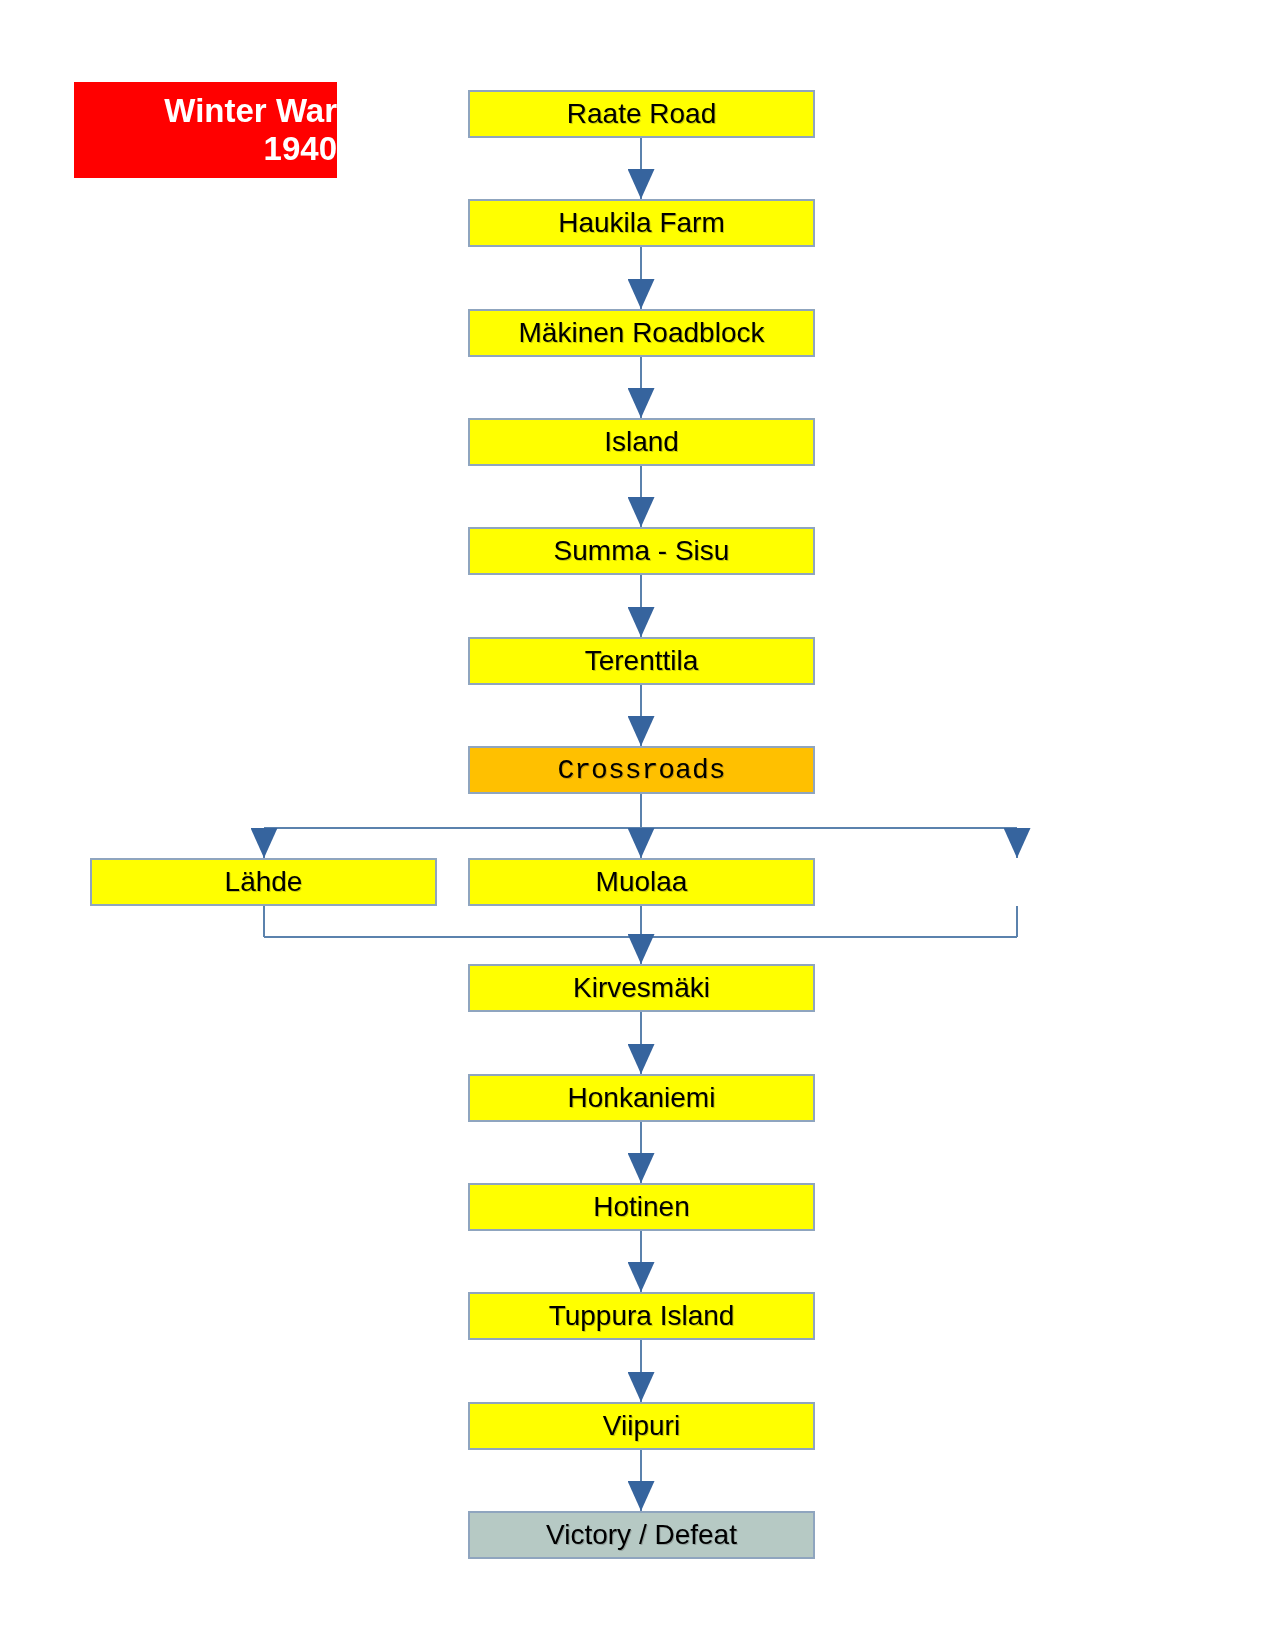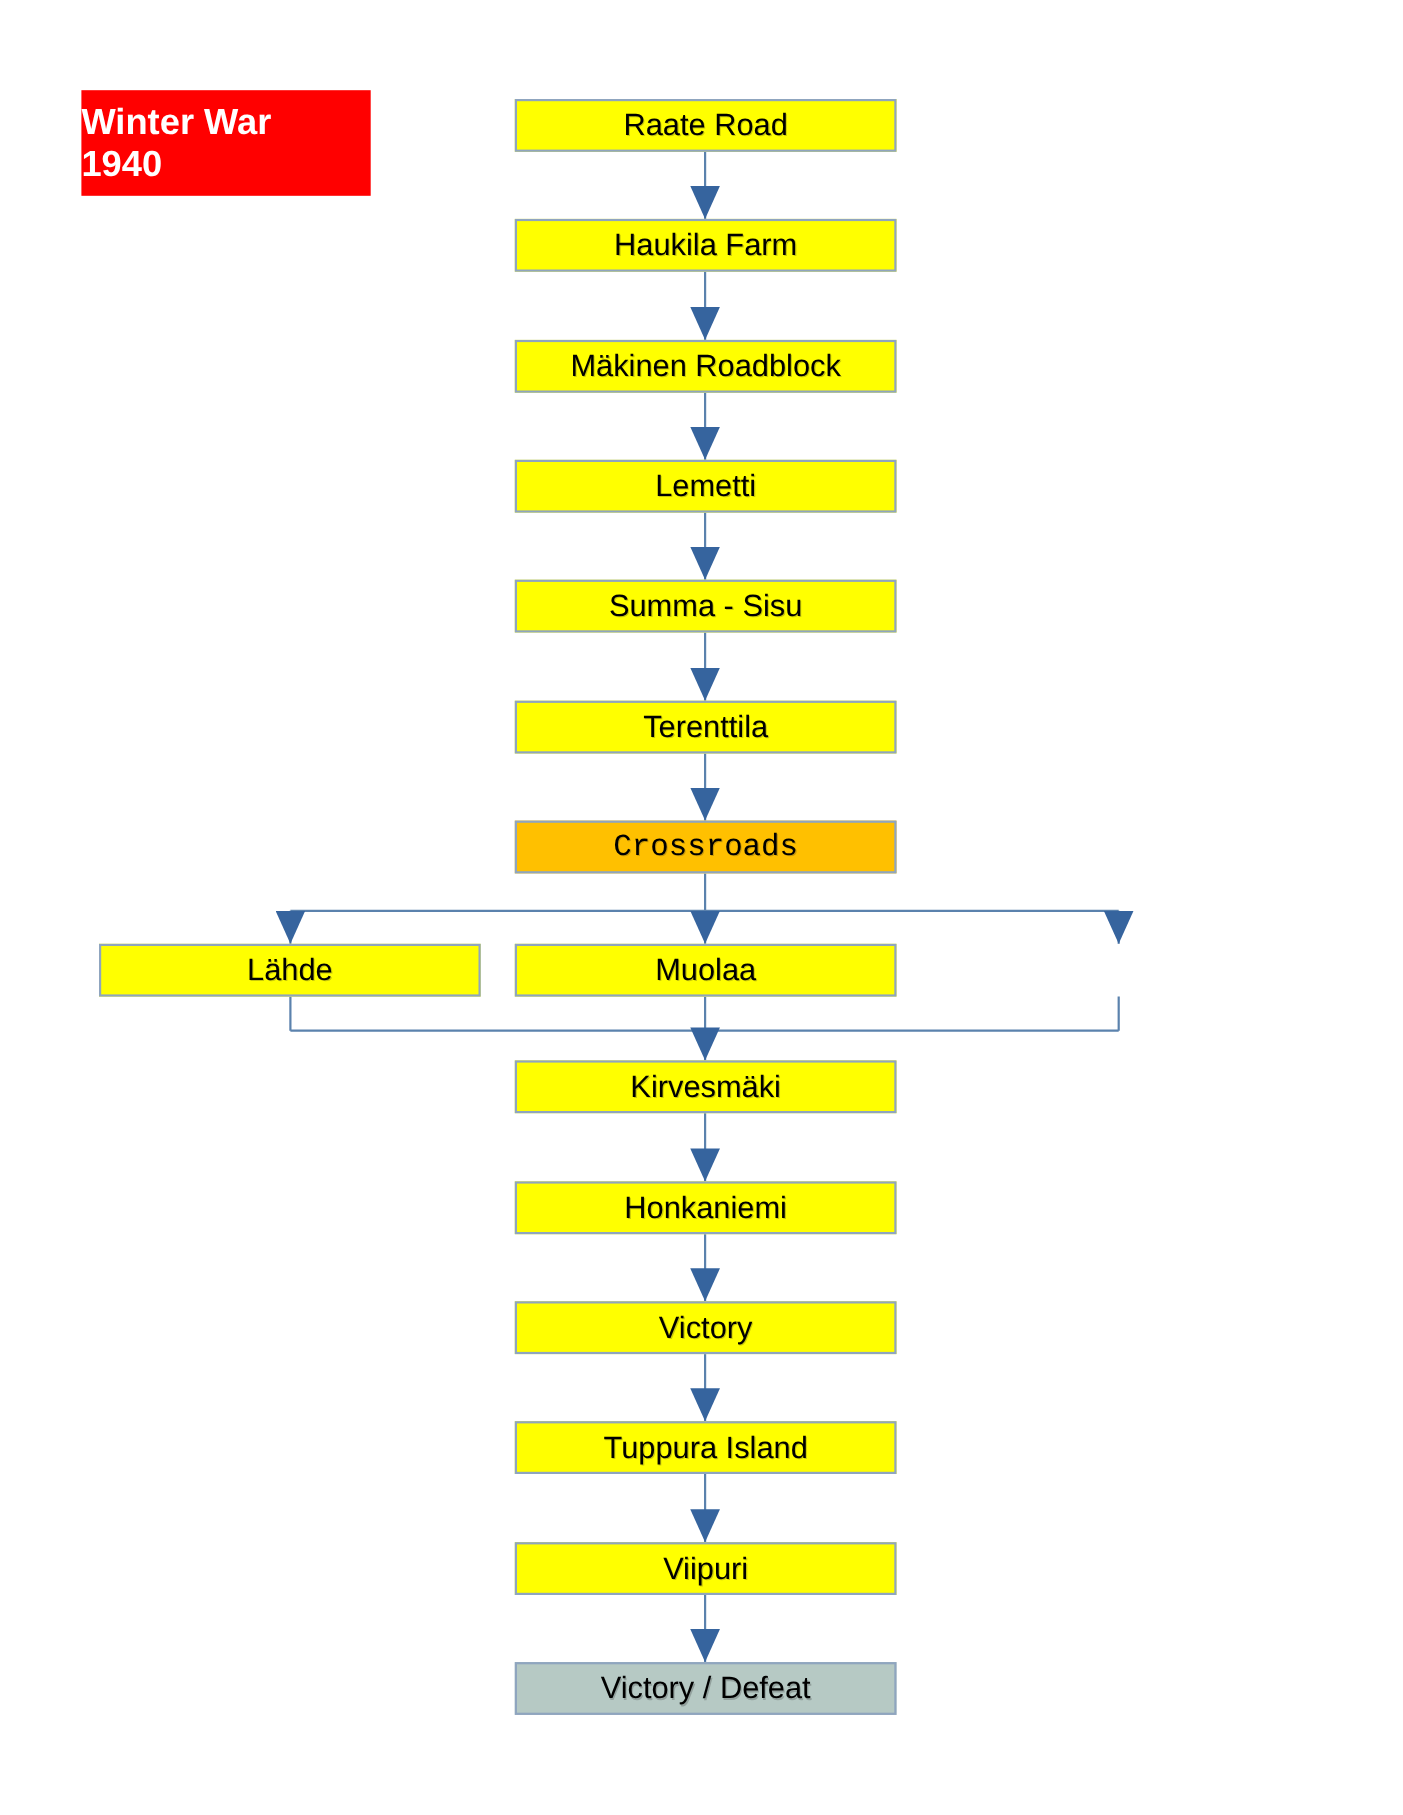--- a/index.html
+++ b/index.html
@@ -24,21 +24,21 @@
     text-shadow:1px 1px 0 rgba(40,40,40,0.25);
     z-index:2;
     white-space:nowrap;
   }
   .node.decision{background:var(--orange,#ffc000);font-family:Liberation Mono, monospace;}
   .node.end{background:var(--endfill,#b6c9c4);}
   .title-box{
     position:absolute;left:74px;top:82px;width:263px;height:96px;
     background:var(--red,#ff0000);
     color:#ffffff;font-weight:bold;font-size:33px;line-height:38px;
-    display:flex;flex-direction:column;align-items:flex-start;justify-content:center;
+    display:flex;flex-direction:column;align-items:flex-end;justify-content:center;
     text-align:center;z-index:2;
   }
   .shaft{stroke:var(--line,#5b82ad);stroke-width:2;fill:none;}
 </style>
 </head>
 <body>
 
 <div id="page" style="--yellow: #ffff00; --orange: #ffc000; --endfill: #b6c9c4; --red: #ff0000; --border: #8fa5bf; --line: #5b82ad;">
 
   <svg id="connectors" viewBox="0 0 1275 1650" xmlns="http://www.w3.org/2000/svg">
@@ -97,28 +97,28 @@
   </svg>
 
   <div class="title-box">
     <div>Winter War</div>
     <div>1940</div>
   </div>
 
   <div class="node" style="left:468px;top:90px">Raate Road</div>
   <div class="node" style="left:468px;top:309px">Mäkinen Roadblock</div>
   <div class="node" style="left:468px;top:199px">Haukila Farm</div>
-  <div class="node" style="left:468px;top:418px">Lemetti</div>
+  <div class="node" style="left:468px;top:418px">Island</div>
   <div class="node" style="left:468px;top:527px">Summa - Sisu</div>
   <div class="node" style="left:468px;top:637px">Terenttila</div>
   <div class="node decision" style="left:468px;top:746px">Crossroads</div>
 
   <div class="node" style="left:90px;top:858px">Lähde</div>
   <div class="node" style="left:468px;top:858px">Muolaa</div>
 
   <div class="node" style="left:468px;top:964px">Kirvesmäki</div>
   <div class="node" style="left:468px;top:1074px">Honkaniemi</div>
-  <div class="node" style="left:468px;top:1183px">Victory</div>
+  <div class="node" style="left:468px;top:1183px">Hotinen</div>
   <div class="node" style="left:468px;top:1292px">Tuppura Island</div>
   <div class="node end" style="left:468px;top:1511px">Victory / Defeat</div>
   <div class="node" style="left:468px;top:1402px">Viipuri</div>
 
 </div>
 
 </body></html>

